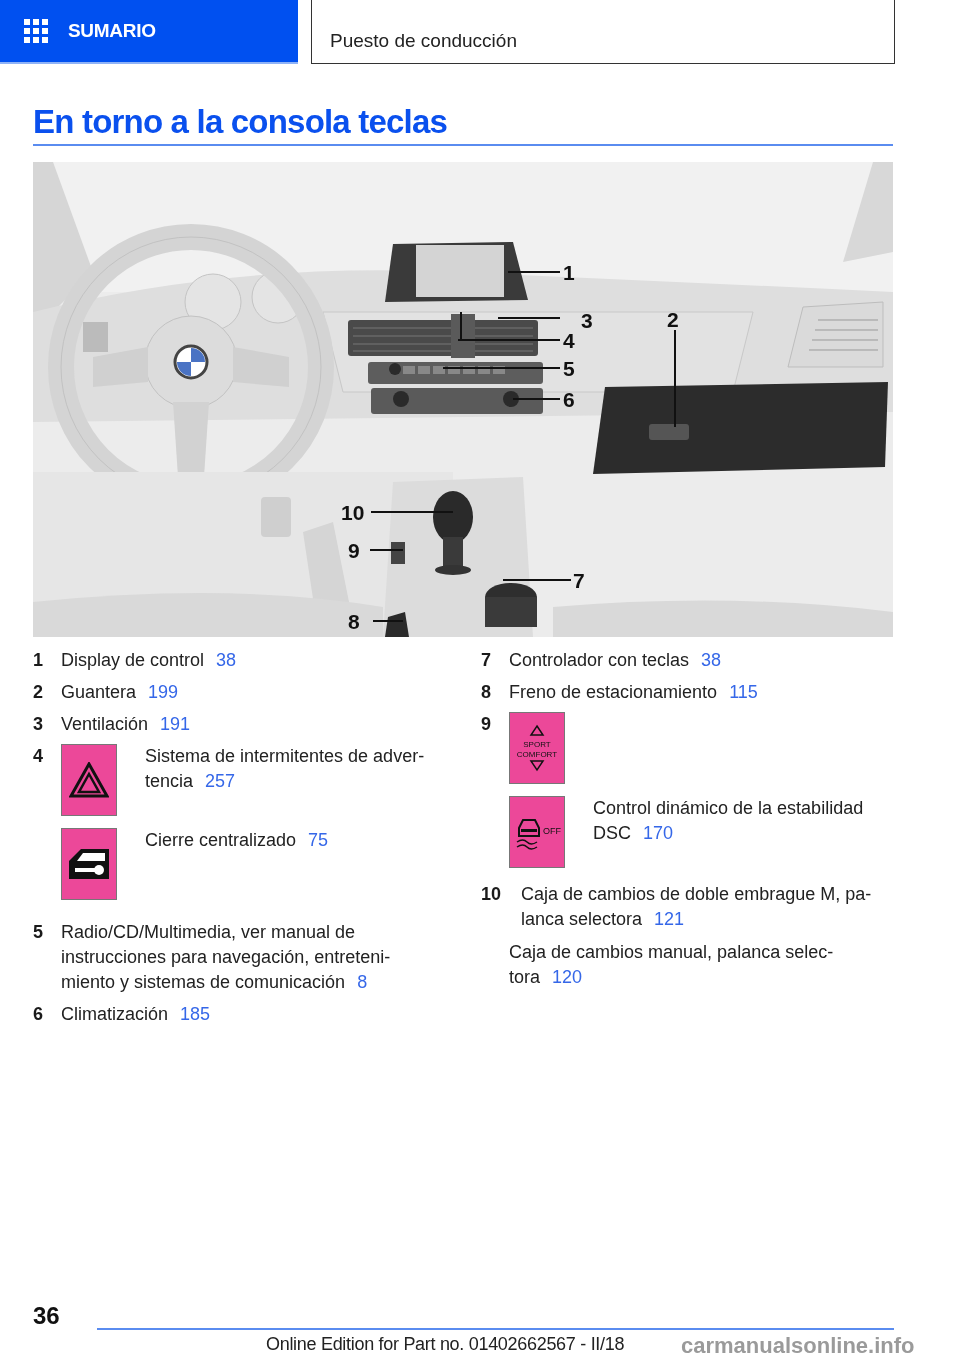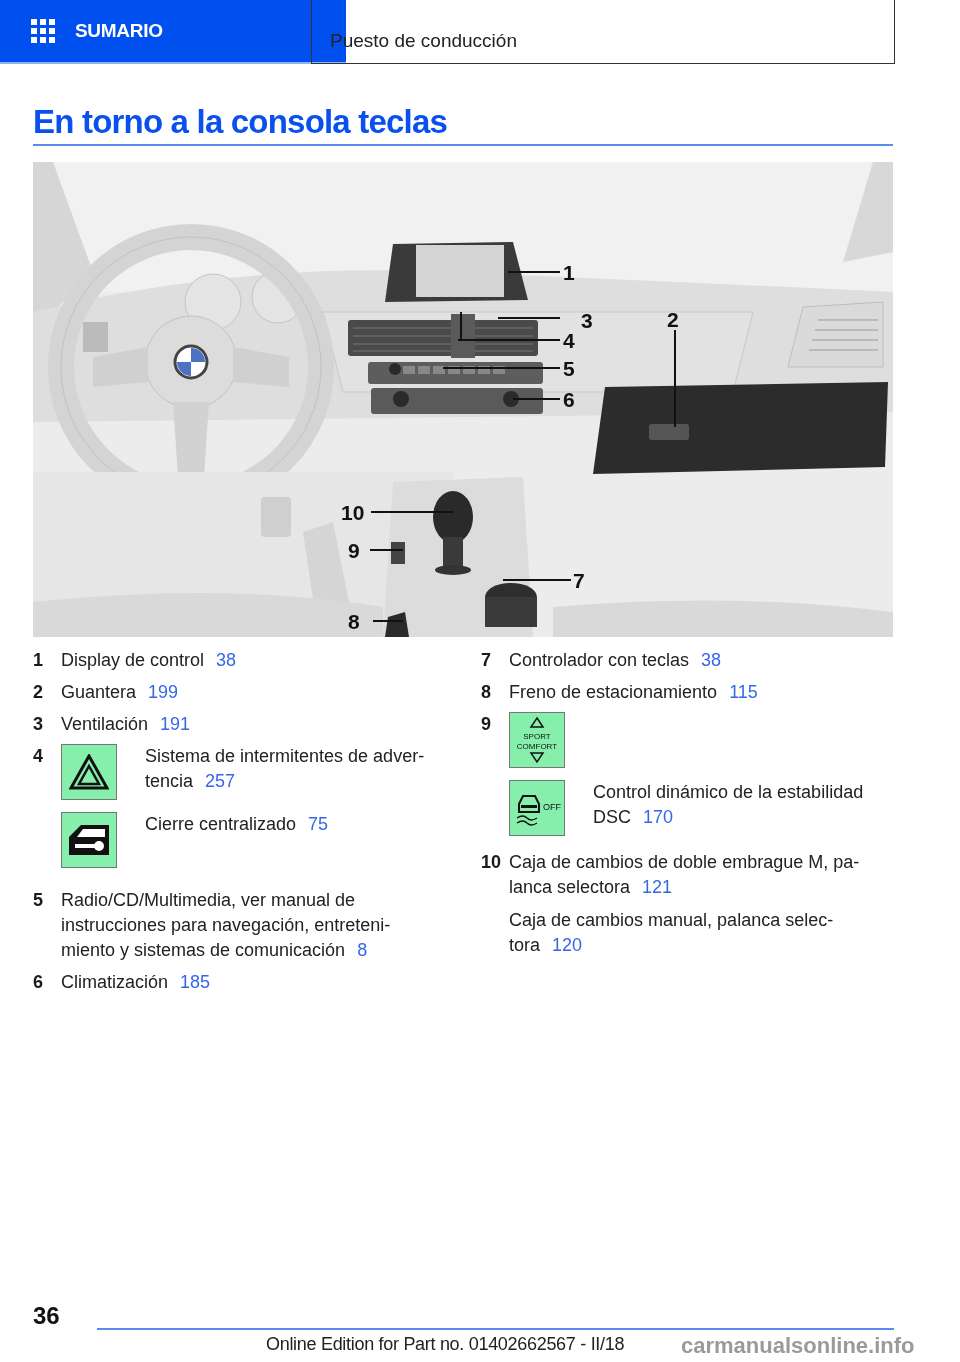--- a/index.html
+++ b/index.html
@@ -1,21 +1,21 @@
 <!DOCTYPE html>
 <html><head>
   <meta charset="utf-8">
   <style>
     * { box-sizing: border-box; margin: 0; padding: 0; }
     html, body { width: 960px; height: 1362px; background: #ffffff; overflow: hidden; }
     body { position: relative; font-family: "Liberation Sans", "DejaVu Sans", sans-serif; color: #1a1a1a; }
 
     .sumario-btn {
-      position: absolute; left: 0; top: 0; width: 346px; height: 64px;
-      background: #0050f0; display: flex; align-items: center; padding-left: 31px;
+      position: absolute; left: 0; top: 0; width: 298px; height: 64px;
+      background: #0050f0; display: flex; align-items: center; padding-left: 24px;
       color: #fff; cursor: pointer; border-bottom: 2px solid #8fb3f7;
     }
     .grid-icon { display: grid; grid-template-columns: repeat(3, 6px); grid-template-rows: repeat(3, 6px); gap: 3px; margin-right: 20px; }
     .grid-icon span { background: #fff; width: 6px; height: 6px; }
     .sumario-label { font-weight: bold; font-size: 19px; letter-spacing: -0.3px; }
 
     .chapter-box {
       position: absolute; left: 311px; top: -2px; width: 584px; height: 66px;
       border: 1.5px solid #333; border-top: none; padding-left: 18px;
       display: flex; align-items: flex-end; padding-bottom: 11px;
@@ -36,22 +36,22 @@
 
     .col { position: absolute; top: 648px; width: 420px; font-size: 18px; line-height: 25px; }
     .col.left { left: 33px; }
     .col.right { left: 481px; }
     .item { position: relative; padding-left: 28px; margin-bottom: 7px; }
     .item .num { position: absolute; left: 0; top: 0; font-weight: bold; width: 28px; }
     .item .txt { color: #222; }
     .ref { color: #3567e8; margin-left: 12px; cursor: pointer; }
     .sub { display: flex; align-items: flex-start; margin-bottom: 12px; }
     .iconbox {
-      width: 56px; height: 56px; border: 1px solid #777; flex: 0 0 56px;
-      display: flex; align-items: center; justify-content: center; margin-right: 28px; background: #86efac;
+      width: 56px; height: 72px; border: 1px solid #777; flex: 0 0 56px;
+      display: flex; align-items: center; justify-content: center; margin-right: 28px; background: #ec4899;
     }
     .sub .subtxt { padding-top: 0px; }
     .para { margin-top: 8px; }
 
     .page-num { position: absolute; left: 33px; top: 1302px; font-size: 24px; font-weight: bold; color: #111; }
     .footer-rule { position: absolute; left: 97px; top: 1328px; width: 797px; height: 2px; background: #5a8cf0; }
     .footer-text { position: absolute; left: 266px; top: 1334px; font-size: 18px; color: #222; letter-spacing: -0.3px; }
     .watermark { position: absolute; left: 681px; top: 1333px; font-size: 22px; color: #9a9a9a; font-weight: bold; }
   </style>
 </head>
@@ -275,21 +275,21 @@
           <text x="30" y="22" font-family="Liberation Sans, sans-serif" font-size="9" fill="#111">OFF</text>
         </svg>
       </div>
       <div class="subtxt" style="width:300px;">
         <span class="txt">Control dinámico de la estabilidad DSC</span><span class="ref">170</span>
       </div>
     </div>
   </div>
   <div class="item" style="margin-top:14px;">
     <span class="num">10</span>
-    <div style="width:380px;">
+    <div style="width:380px;margin-left:12px;">
       <span class="txt">Caja de cambios de doble embrague M, pa-lanca selectora</span><span class="ref">121</span>
     </div>
     <div class="para" style="width:360px;">
       <span class="txt">Caja de cambios manual, palanca selec-tora</span><span class="ref">120</span>
     </div>
   </div>
 </div>
 
 <div class="page-num">36</div>
 <div class="footer-rule"></div>

